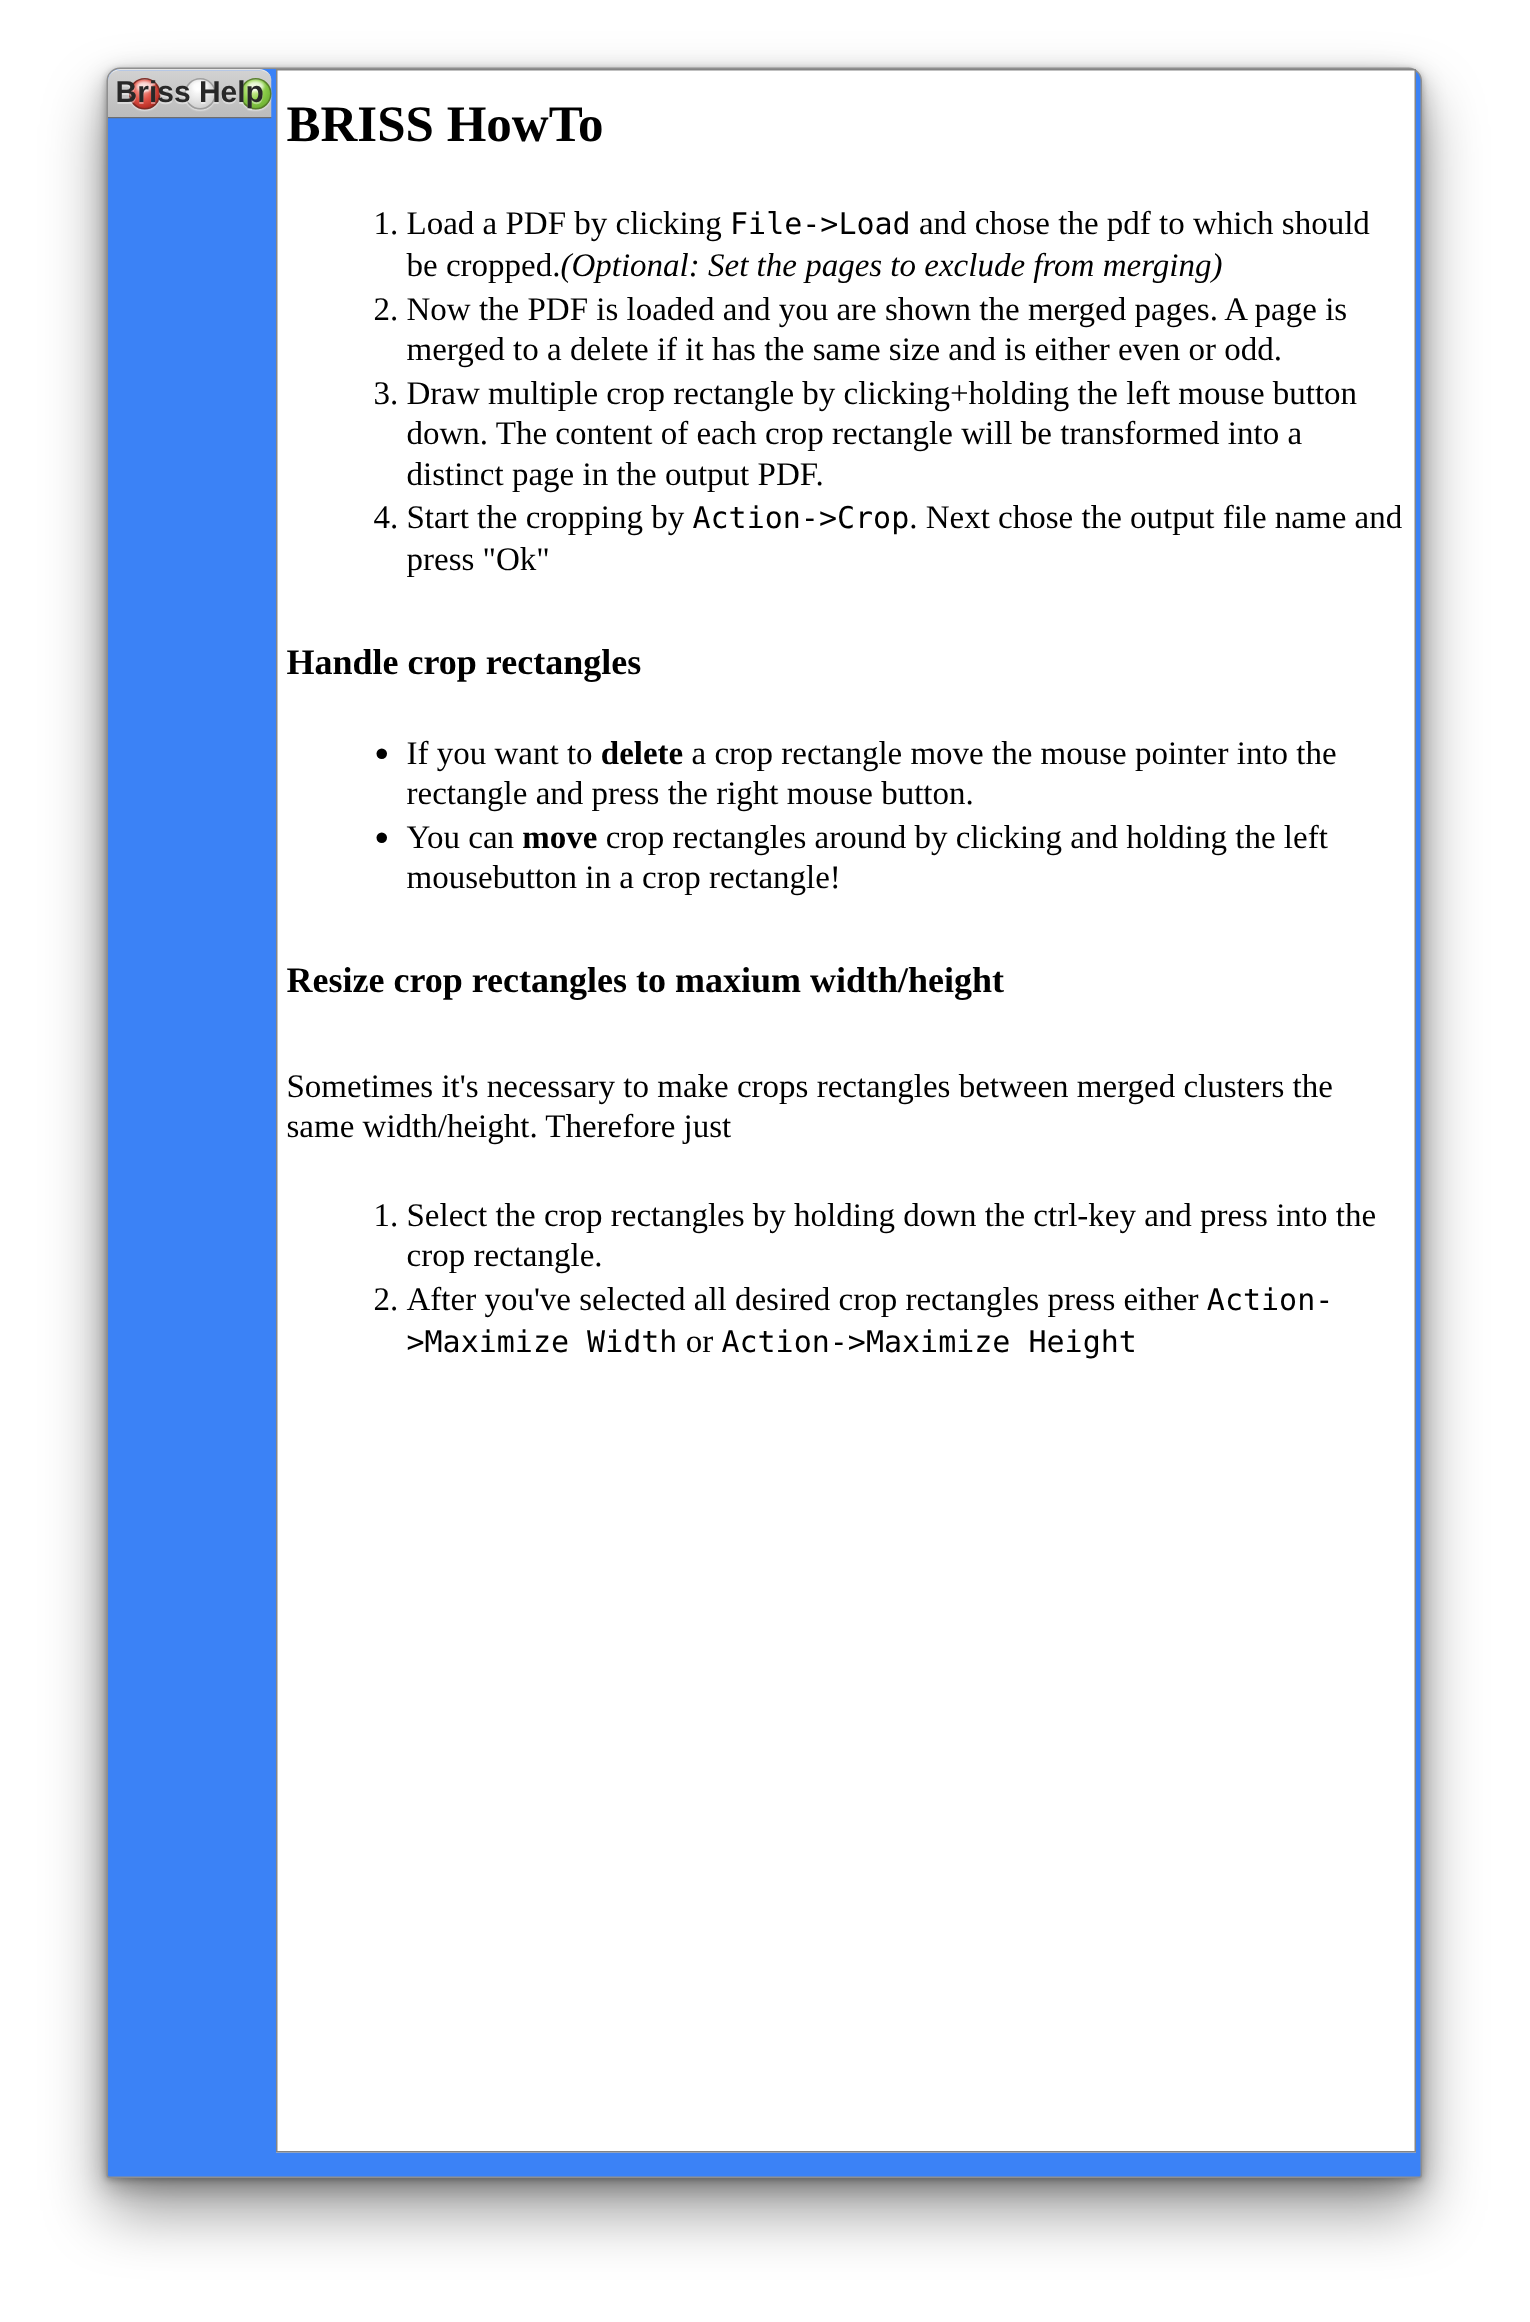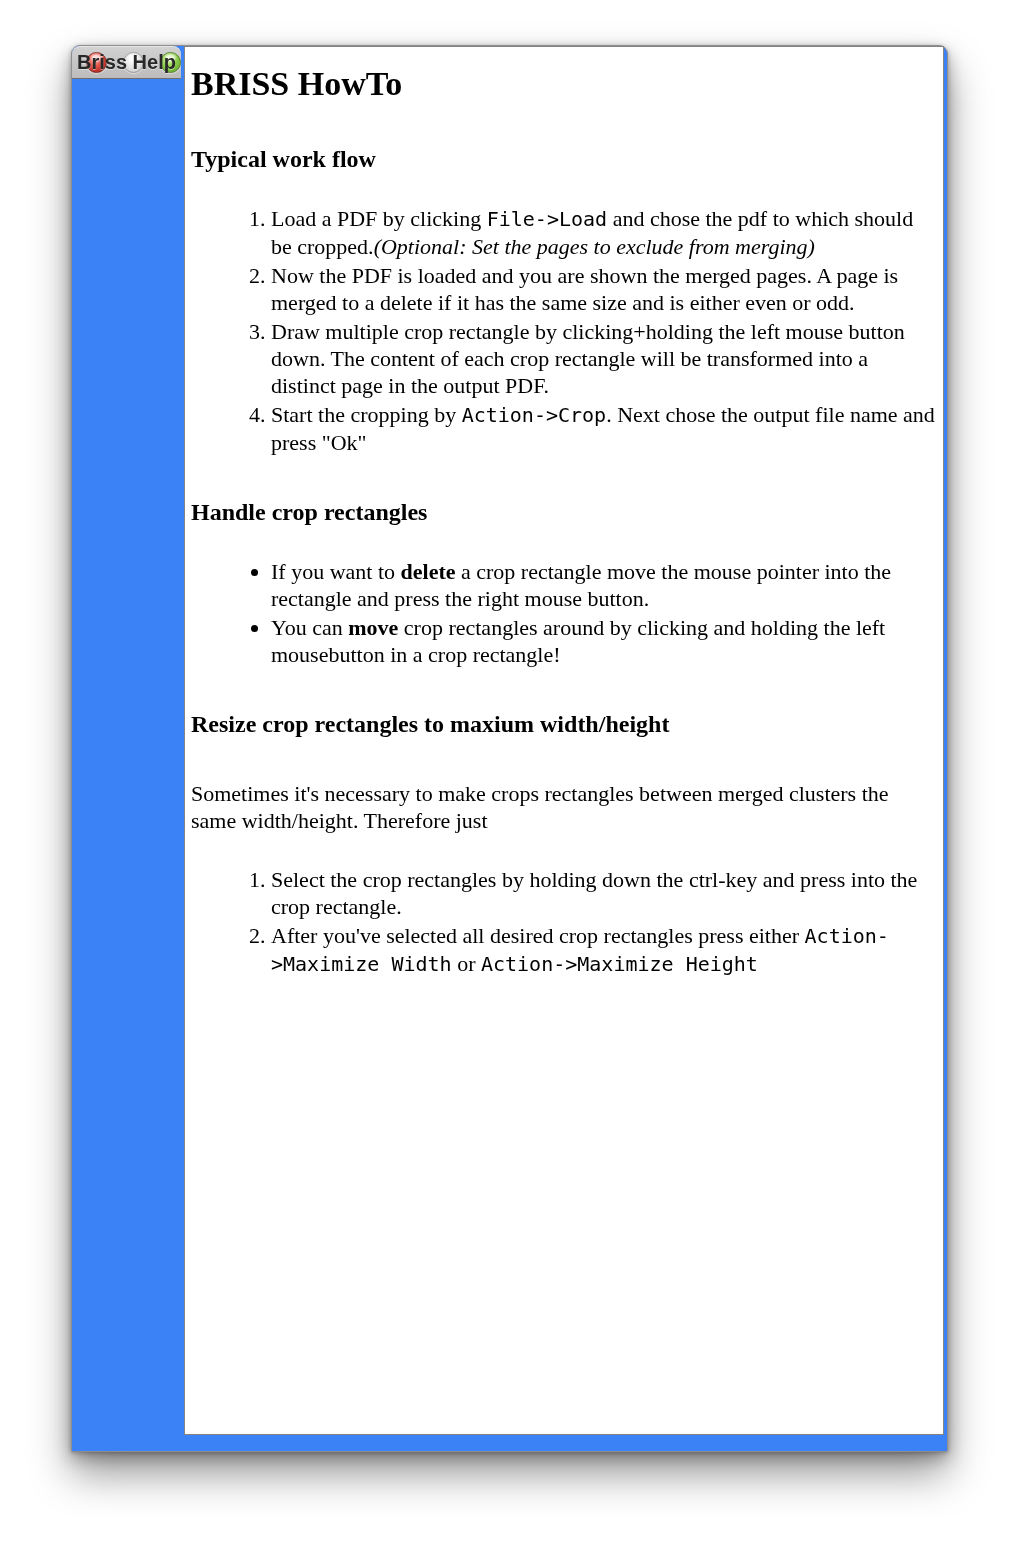--- a/index.html
+++ b/index.html
@@ -139,21 +139,20 @@
         <span class="tl green"></span>
       </div>
       <div class="titlebar-title">Briss Help</div>
     </div>
 
     <div class="content-frame">
       <div class="content">
 
         <h1>BRISS HowTo</h1>
 
-        <h3>Typical work flow</h3>
         <ol>
             <li><span>Load a PDF by clicking </span><span class="seg-mono">File-&gt;Load</span><span> and chose the pdf to which should be cropped.</span><span class="seg-italic">(Optional: Set the pages to exclude from merging)</span></li>
             <li><span>Now the PDF is loaded and you are shown the merged pages. A page is merged to a delete if it has the same size and is either even or odd.</span></li>
             <li><span>Draw multiple crop rectangle by clicking+holding the left mouse button down. The content of each crop rectangle will be transformed into a distinct page in the output PDF.</span></li>
             <li><span>Start the cropping by </span><span class="seg-mono">Action-&gt;Crop</span><span>. Next chose the output file name and press "Ok"</span></li>
           </ol>
 
 
         <h3>Handle crop rectangles</h3>
         <ul>

